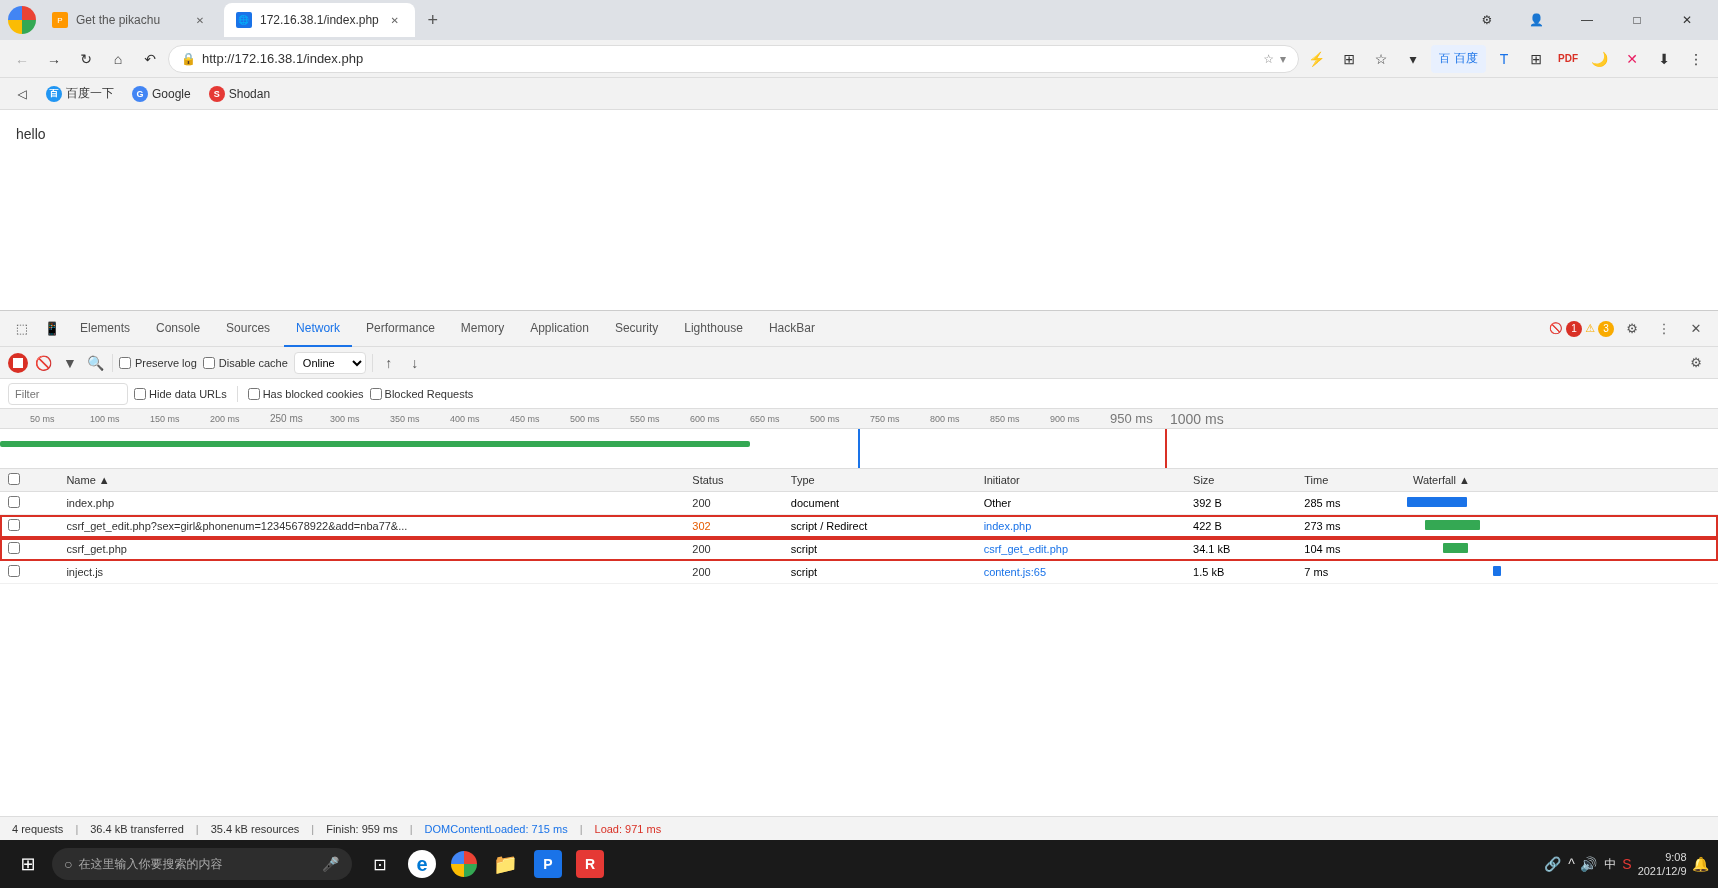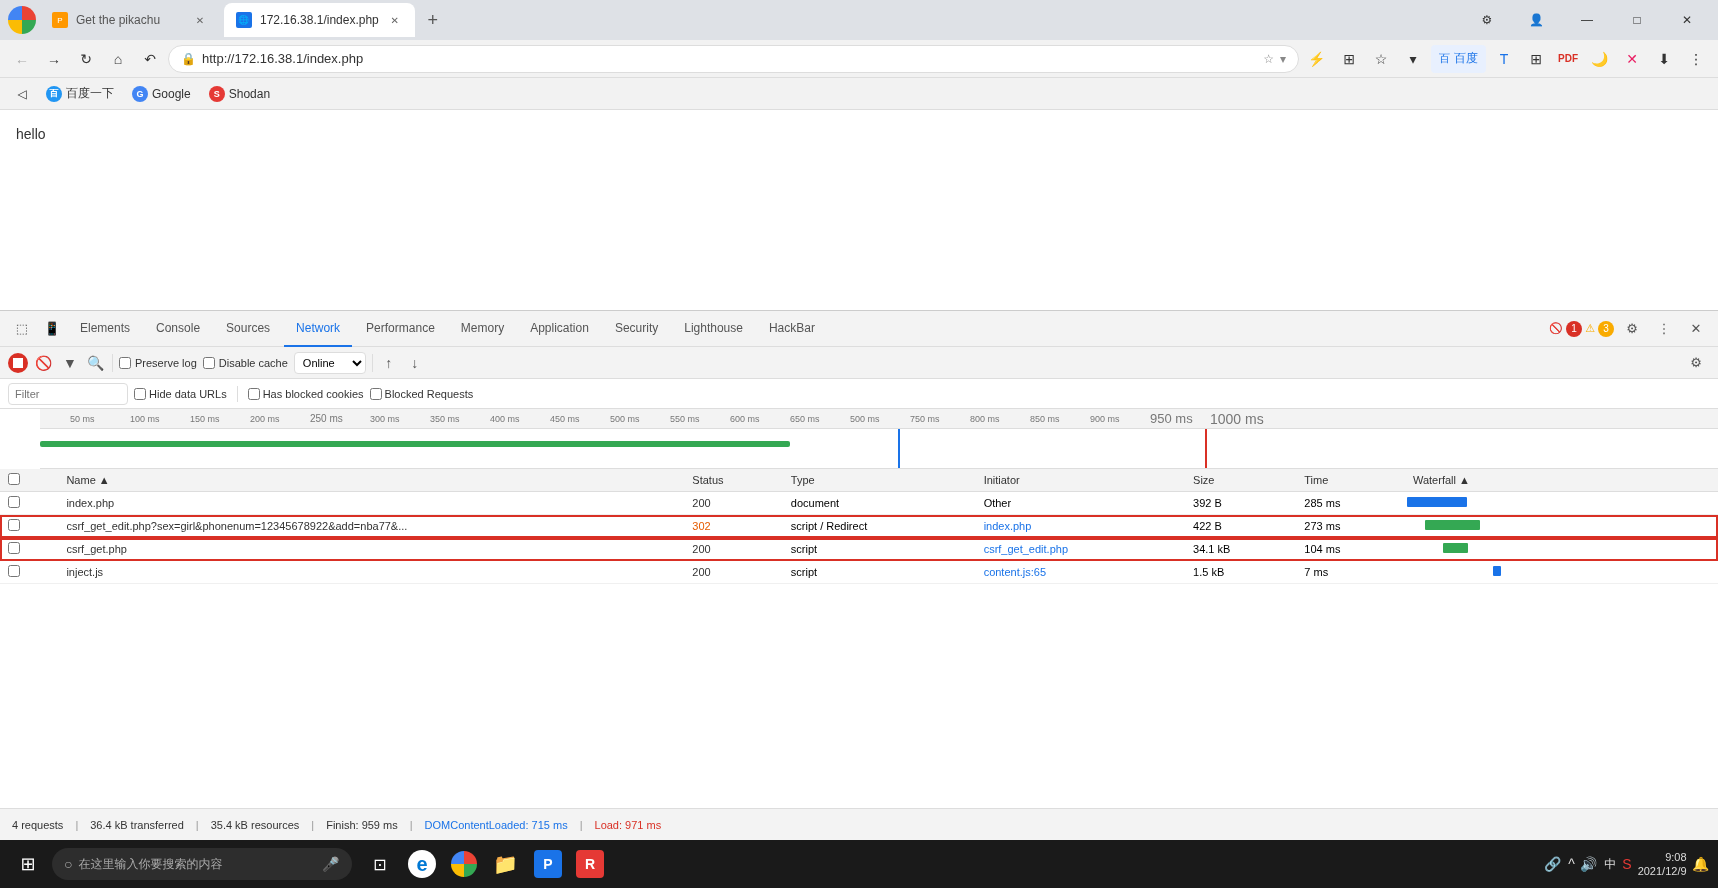--- a/index.html
+++ b/index.html
@@ -64,41 +64,41 @@
     .filter-bar { height: 30px; background: #fff; display: flex; align-items: center; padding: 0 8px; gap: 6px; border-bottom: 1px solid #ddd; font-size: 11px; }
     .filter-input { height: 22px; border: 1px solid #ddd; border-radius: 4px; padding: 0 6px; font-size: 11px; width: 120px; }
     .filter-types { display: flex; align-items: center; gap: 2px; }
     .filter-type-btn { padding: 2px 6px; border-radius: 4px; cursor: pointer; font-size: 11px; color: #555; }
     .filter-type-btn.active { background: #1a73e8; color: white; }
     .filter-separator { width: 1px; height: 16px; background: #ddd; margin: 0 4px; }
     .filter-checkbox { display: flex; align-items: center; gap: 3px; font-size: 11px; color: #333; cursor: pointer; white-space: nowrap; }
     .filter-checkbox input[type=checkbox] { width: 12px; height: 12px; }
 
     
-    .timeline { height: 60px; background: #fff; border-bottom: 1px solid #ddd; position: relative; overflow: hidden; margin-left: 40px; }
+    .timeline { height: 60px; background: #fff; border-bottom: 1px solid #ddd; position: relative; overflow: hidden; }
     .timeline-ruler { height: 20px; background: #f3f3f3; border-bottom: 1px solid #ddd; display: flex; align-items: center; }
     .timeline-chart { height: 40px; position: relative; background: #fff; }
 
     
     .network-table-container { flex: 1; overflow-y: auto; background: #fff; }
     .network-table { width: 100%; border-collapse: collapse; font-size: 11px; }
     .network-table th { background: #f3f3f3; border-bottom: 1px solid #ddd; padding: 4px 8px; text-align: left; font-weight: normal; color: #333; white-space: nowrap; cursor: pointer; position: sticky; top: 0; z-index: 1; }
     .network-table td { padding: 4px 8px; border-bottom: 1px solid #f0f0f0; white-space: nowrap; overflow: hidden; text-overflow: ellipsis; max-width: 300px; }
     .row-checkbox { width: 12px; height: 12px; }
     .status-200 { color: #333; }
     .status-302 { color: #e65c00; }
     .name-cell { color: #333; max-width: 280px; }
     .link-cell { color: #1a73e8; cursor: pointer; }
     .waterfall-cell { position: relative; height: 20px; min-width: 150px; }
     .waterfall-bar { position: absolute; height: 10px; top: 5px; border-radius: 1px; }
     .waterfall-blue { background: #1a73e8; }
     .waterfall-green { background: #34a853; }
 
     
-    .status-bar { height: 32px; background: #f3f3f3; border-top: 1px solid #ddd; display: flex; align-items: center; padding: 0 12px; gap: 12px; font-size: 11px; color: #333; }
+    .status-bar { height: 24px; background: #f3f3f3; border-top: 1px solid #ddd; display: flex; align-items: center; padding: 0 12px; gap: 12px; font-size: 11px; color: #333; }
     .status-item { white-space: nowrap; }
     .status-dom { color: #1a73e8; }
     .status-load { color: #d93025; }
 
     
     .taskbar { height: 48px; background: #1a1a1a; display: flex; align-items: center; padding: 0 8px; gap: 4px; }
     .taskbar-start { width: 40px; height: 40px; display: flex; align-items: center; justify-content: center; cursor: pointer; }
     .taskbar-search { flex: 0 0 300px; height: 32px; background: #2d2d2d; border-radius: 16px; display: flex; align-items: center; padding: 0 12px; gap: 6px; color: #aaa; font-size: 12px; cursor: pointer; }
     .taskbar-apps { display: flex; align-items: center; gap: 2px; margin-left: 4px; }
     .taskbar-app { width: 40px; height: 40px; display: flex; align-items: center; justify-content: center; border-radius: 4px; cursor: pointer; }

